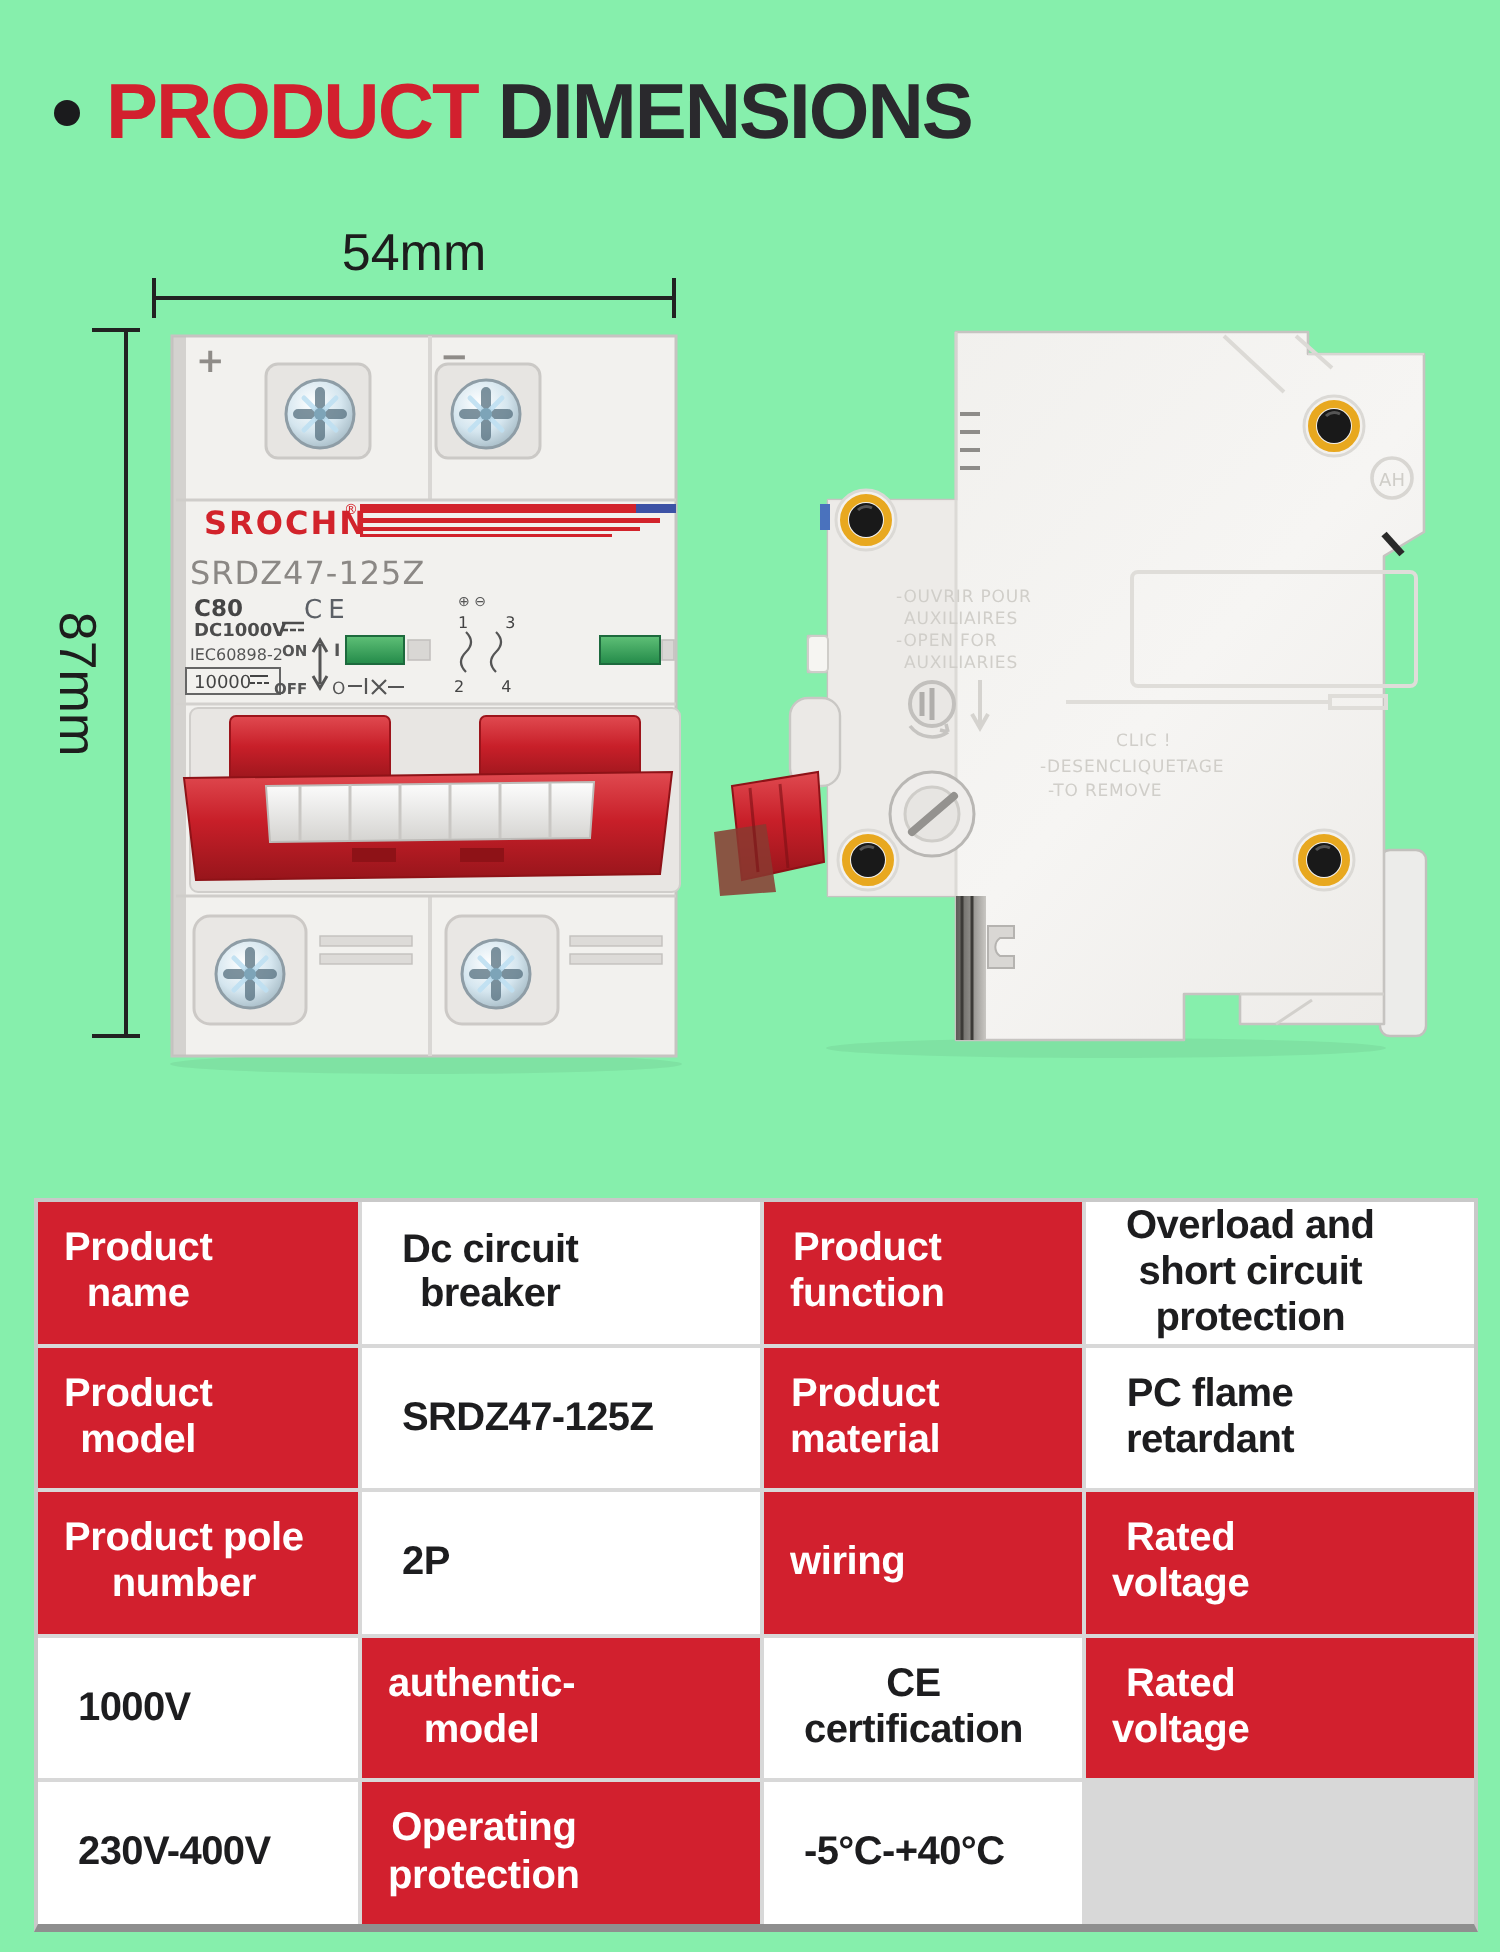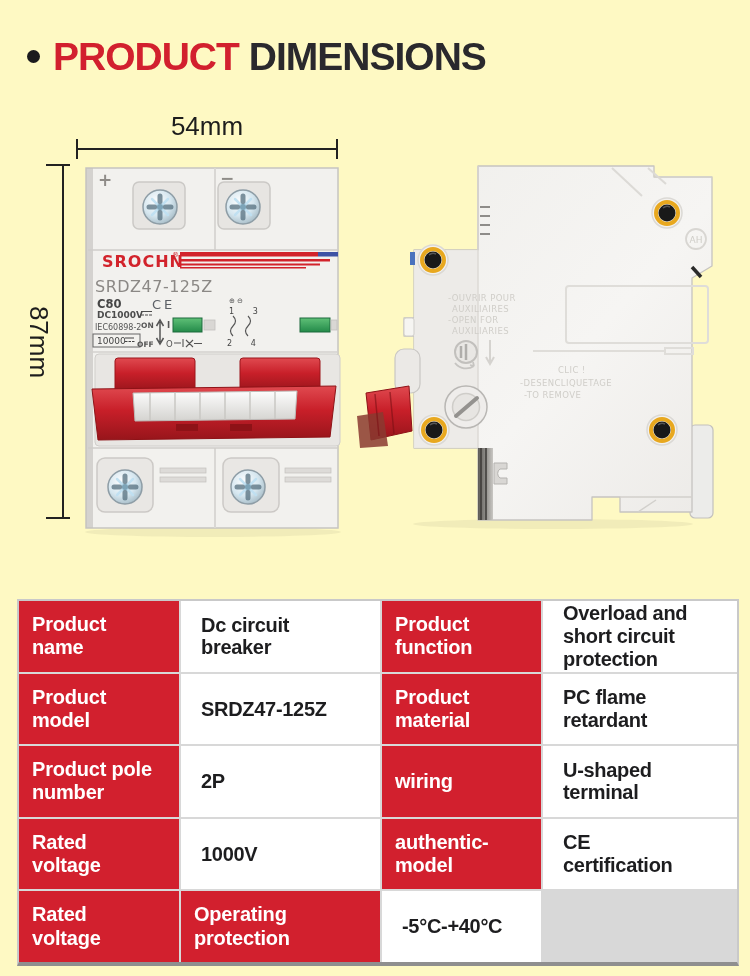--- a/index.html
+++ b/index.html
@@ -1,17 +1,17 @@
 <!DOCTYPE html>
 <html><head>
 <meta charset="utf-8">
 <style>
   html,body{margin:0;padding:0;background:#fff;}
-  .page{position:relative;width:750px;height:976px;background:#fef9c3;overflow:hidden;
-        font-family:"Liberation Sans",sans-serif;}
+  .page{position:relative;width:750px;height:976px;background:#86efac;overflow:hidden;
+        font-family:"Liberation Sans",sans-serif;text-align:center;}
 
   
   .hdr{position:absolute;left:27px;top:33px;display:flex;align-items:center;height:46px;}
   .hdr .bullet{width:13px;height:13px;border-radius:50%;background:#1b1b1d;margin-right:13px;flex:0 0 auto;}
   .hdr h1{margin:0;font-size:39px;font-weight:700;letter-spacing:-1px;line-height:1;white-space:nowrap;}
   .hdr .t-red{color:#d2202e;margin-right:10px;}
   .hdr .t-dark{color:#2a292d;}
 
   
   .fig{position:absolute;left:0;top:0;width:750px;height:590px;}
@@ -262,31 +262,30 @@
     <div class="td">SRDZ47-125Z</div>
     <div class="th">Product
 material</div>
     <div class="td">PC flame
 retardant</div>
 
     <div class="th">Product pole
 number</div>
     <div class="td">2P</div>
     <div class="th">wiring</div>
-    <div class="td">U-shaped
-terminal</div>
 
     <div class="th">Rated
 voltage</div>
     <div class="td">1000V</div>
     <div class="th">authentic-
 model</div>
     <div class="td">CE
 certification</div>
 
     <div class="th">Rated
 voltage</div>
+    <div class="td">230V-400V</div>
     <div class="th">Operating
 protection</div>
     <div class="td">-5°C-+40°C</div>
   </div>
 
 </div>
 
 </body></html>

